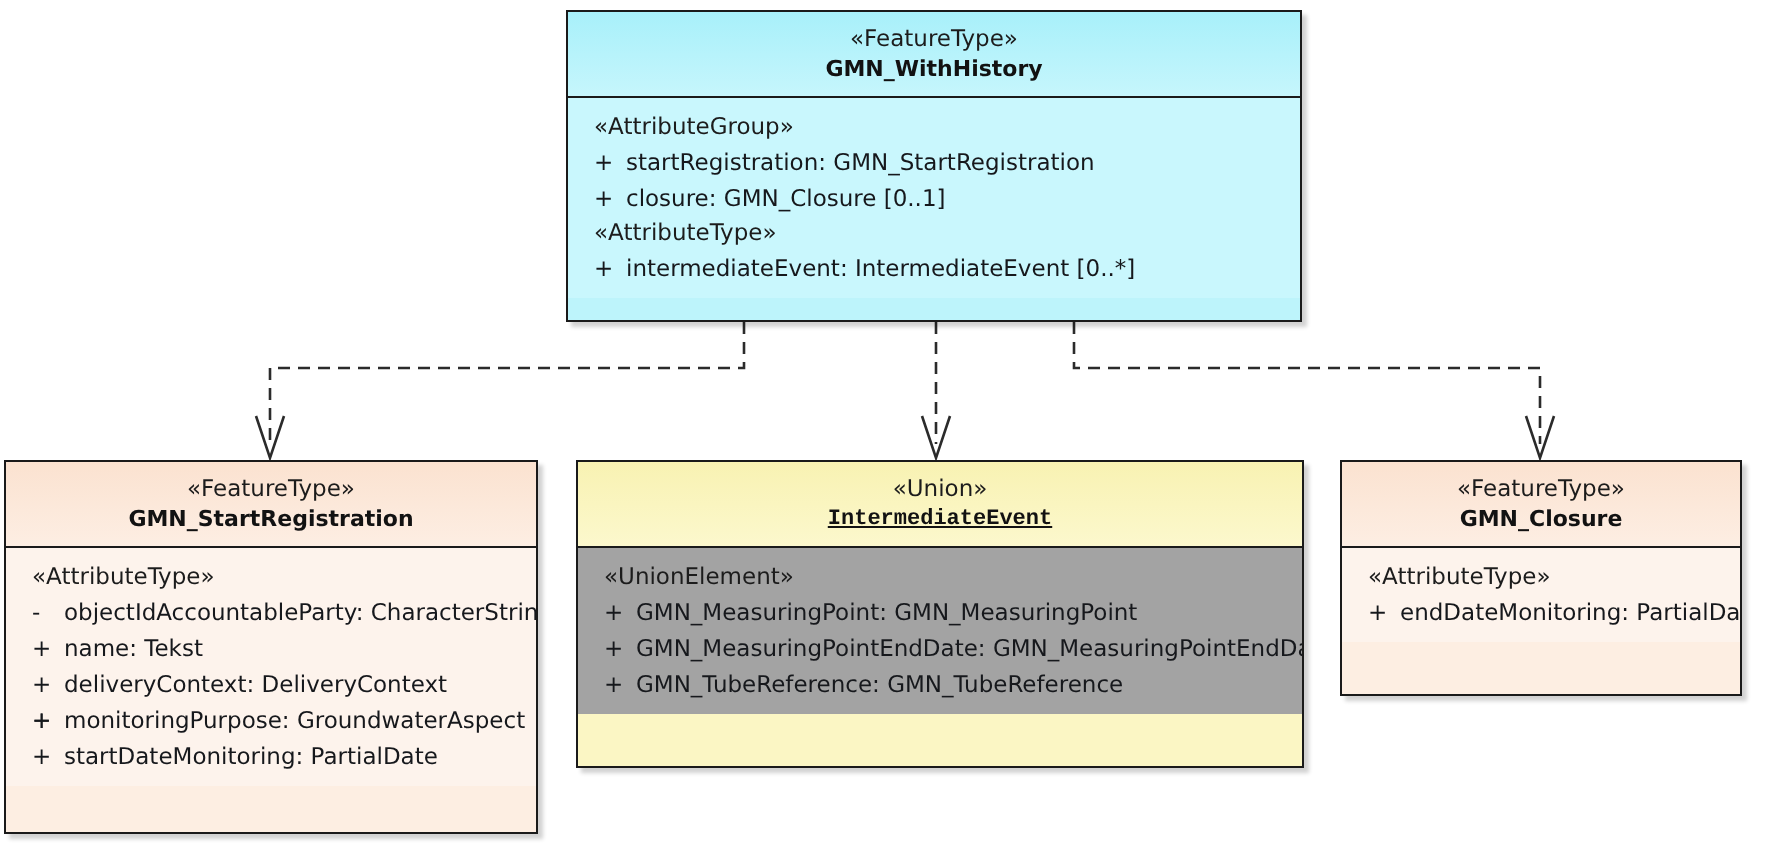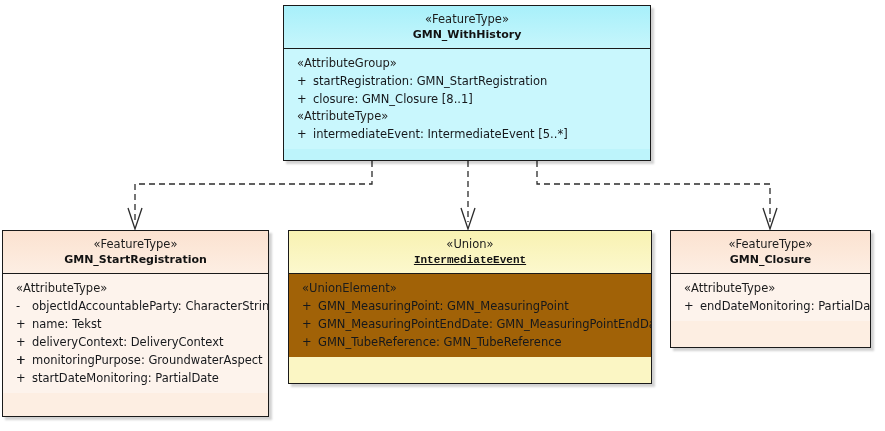--- a/index.html
+++ b/index.html
@@ -88,21 +88,21 @@
   .cls-blue { background: #bdf4fb; }
   .cls-blue .uml-header { background: linear-gradient(#a8f0fa, #c6f6fc); }
   .cls-blue .uml-body { background: #c9f7fd; }
 
   .cls-peach { background: #fdeee2; }
   .cls-peach .uml-header { background: linear-gradient(#fbe2d0, #fdeee3); }
   .cls-peach .uml-body { background: #fdf3ec; }
 
   .cls-yellow { background: #fbf6c4; }
   .cls-yellow .uml-header { background: linear-gradient(#f8f2b2, #fcf8cd); }
-  .cls-yellow .uml-body { background: #a16207; }
+  .cls-yellow .uml-body { background: #a3a3a3; }
 
   
   #class-gmn-withhistory {
     left: 283px; top: 5px; width: 368px; height: 156px;
   }
   #class-gmn-startregistration {
     left: 2px; top: 230px; width: 267px; height: 187px;
   }
   #class-intermediateevent {
     left: 288px; top: 230px; width: 364px; height: 154px;
@@ -148,26 +148,26 @@
       <span class="class-name">GMN_WithHistory</span>
     </div>
     <div class="uml-body">
       <div class="group-stereotype">«AttributeGroup»</div>
       <div class="attr-row">
         <span class="attr-vis">+</span>
         <span>startRegistration: GMN_StartRegistration</span>
       </div>
       <div class="attr-row">
         <span class="attr-vis">+</span>
-        <span>closure: GMN_Closure [8..1]</span>
+        <span>closure: GMN_Closure [0..1]</span>
       </div>
       <div class="group-stereotype">«AttributeType»</div>
       <div class="attr-row">
         <span class="attr-vis">+</span>
-        <span>intermediateEvent: IntermediateEvent [5..*]</span>
+        <span>intermediateEvent: IntermediateEvent [0..*]</span>
       </div>
     </div>
   </div>
 
   <div class="uml-class cls-peach" id="class-gmn-startregistration">
     <div class="uml-header">
       <span class="stereotype">«FeatureType»</span>
       <span class="class-name">GMN_StartRegistration</span>
     </div>
     <div class="uml-body">

